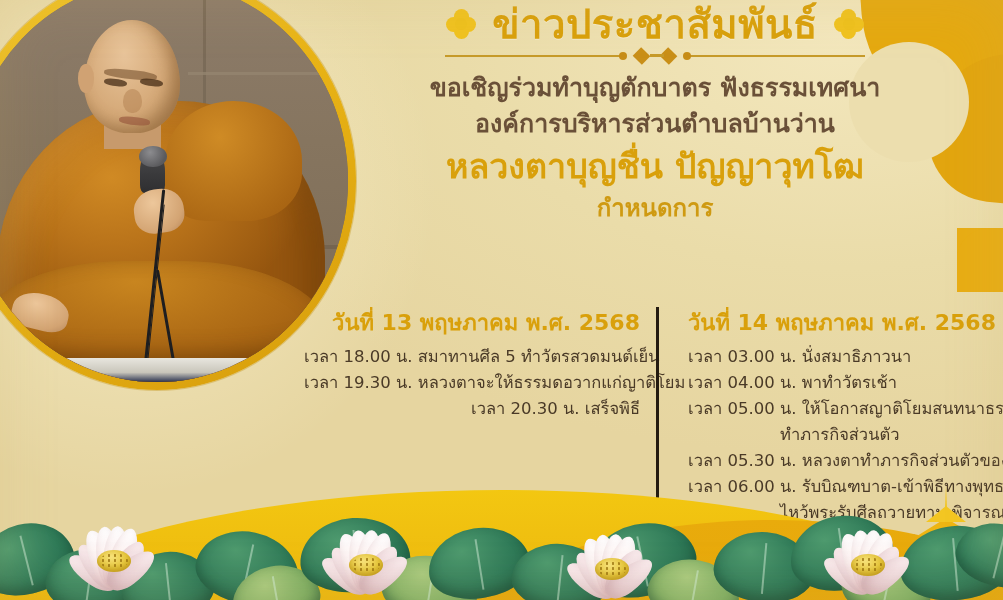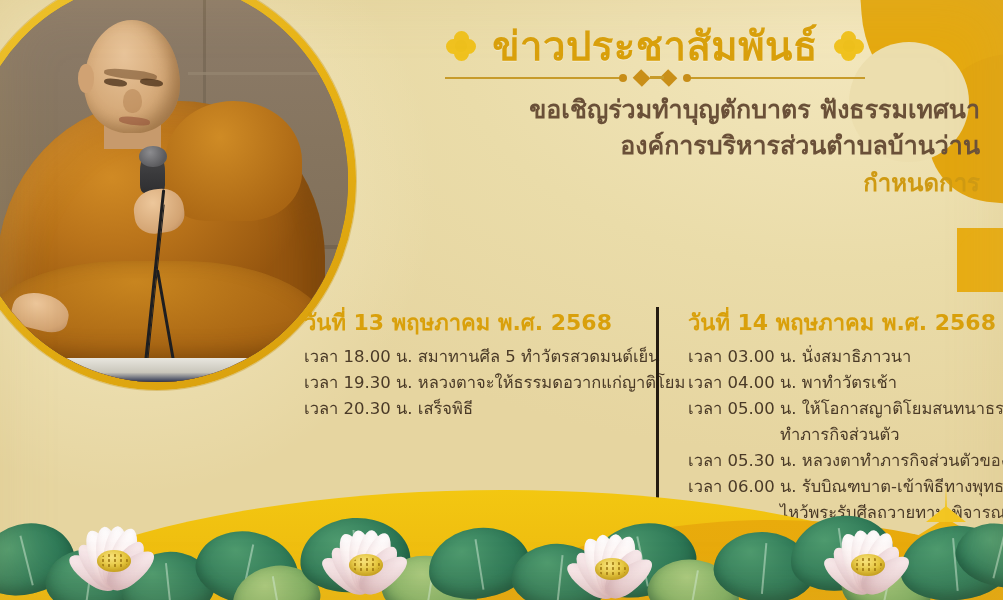--- a/index.html
+++ b/index.html
@@ -221,23 +221,23 @@
   .ph-cushion {
     position: absolute; left: 6%; bottom: 0%;
     width: 70%; height: 6%;
     background: linear-gradient(180deg,#e8e6df 0%,#c9c6bb 60%, #2b3350 100%);
     border-radius: 4px;
   }
 
   
   .header {
     position: absolute;
-    left: 330px; top: 24px;
+    left: 330px; top: 2px;
     width: 650px;
-    text-align: right;
+    text-align: center;
   }
   .title-row {
     display: flex;
     align-items: center;
     justify-content: center;
     gap: 16px;
   }
   .clover {
     width: 30px; height: 30px;
     position: relative;
@@ -330,21 +330,21 @@
   .schedule {
     position: absolute;
     left: 290px; top: 305px;
     width: 700px;
     display: flex;
     gap: 0;
   }
   .col {
     position: relative;
   }
-  .col.left  { width: 350px; padding-right: 16px; }
+  .col.left  { width: 350px; padding-right: 16px; text-align: right; }
   .col.right { width: 342px; padding-left: 18px; }
   .vrule {
     position: absolute;
     left: 0; top: 2px;
     width: 3px; height: 205px;
     background: #241b10;
   }
   .day-head {
     font-size: 22px;
     font-weight: bold;
@@ -526,20 +526,21 @@
         <span class="bar r"></span>
       <span class="dot l"></span>
         <span class="dot r"></span>
       <span class="gem l"></span>
         <span class="gem r"></span>
       <span class="mid"></span>
     </div>
 
     <div class="line-brown">ขอเชิญร่วมทำบุญตักบาตร ฟังธรรมเทศนา</div>
     <div class="line-brown">องค์การบริหารส่วนตำบลบ้านว่าน</div>
+    <div class="line-name">หลวงตาบุญชื่น ปัญญาวุทโฒ</div>
     <div class="line-agenda">กำหนดการ</div>
   </div>
 
   <div class="schedule">
     <div class="col left">
       <div class="day-head">วันที่ 13 พฤษภาคม พ.ศ. 2568</div>
       <div class="items">
         <div class="item">เวลา 18.00 น. สมาทานศีล 5 ทำวัตรสวดมนต์เย็น</div>
         <div class="item">เวลา 19.30 น. หลวงตาจะให้ธรรมดอวากแก่ญาติโยม</div>
         <div class="item">เวลา 20.30 น. เสร็จพิธี</div>

